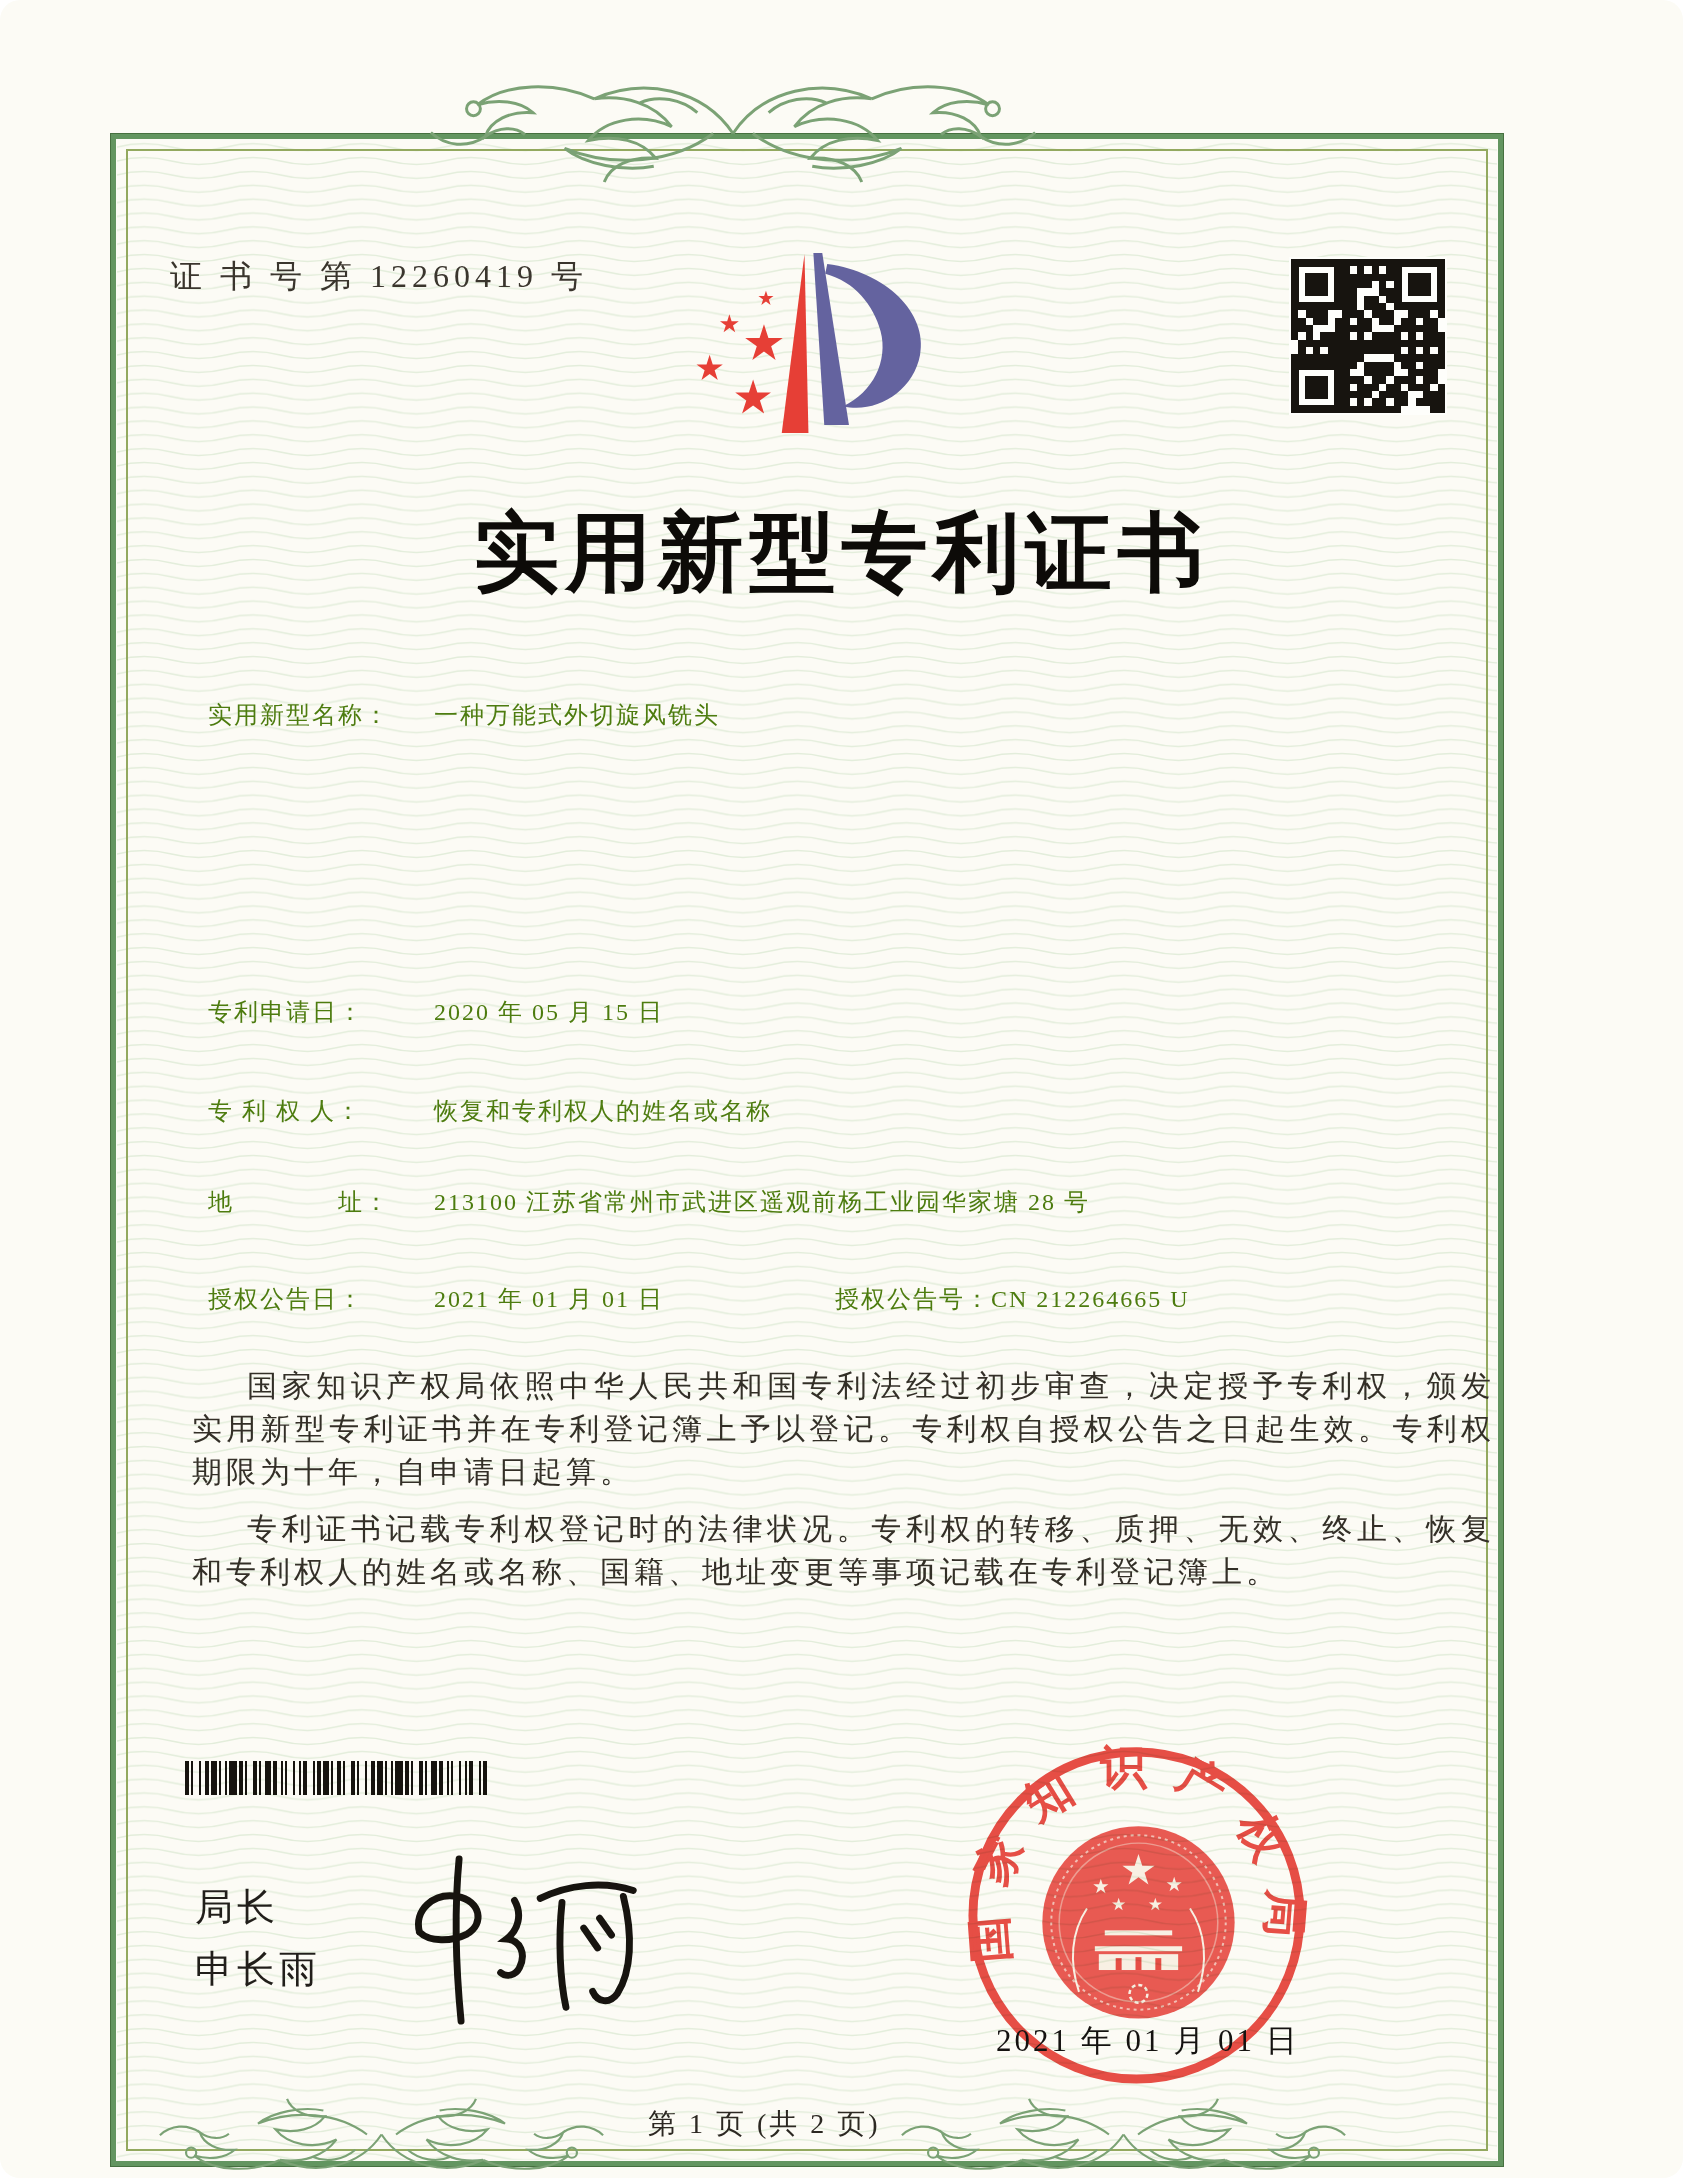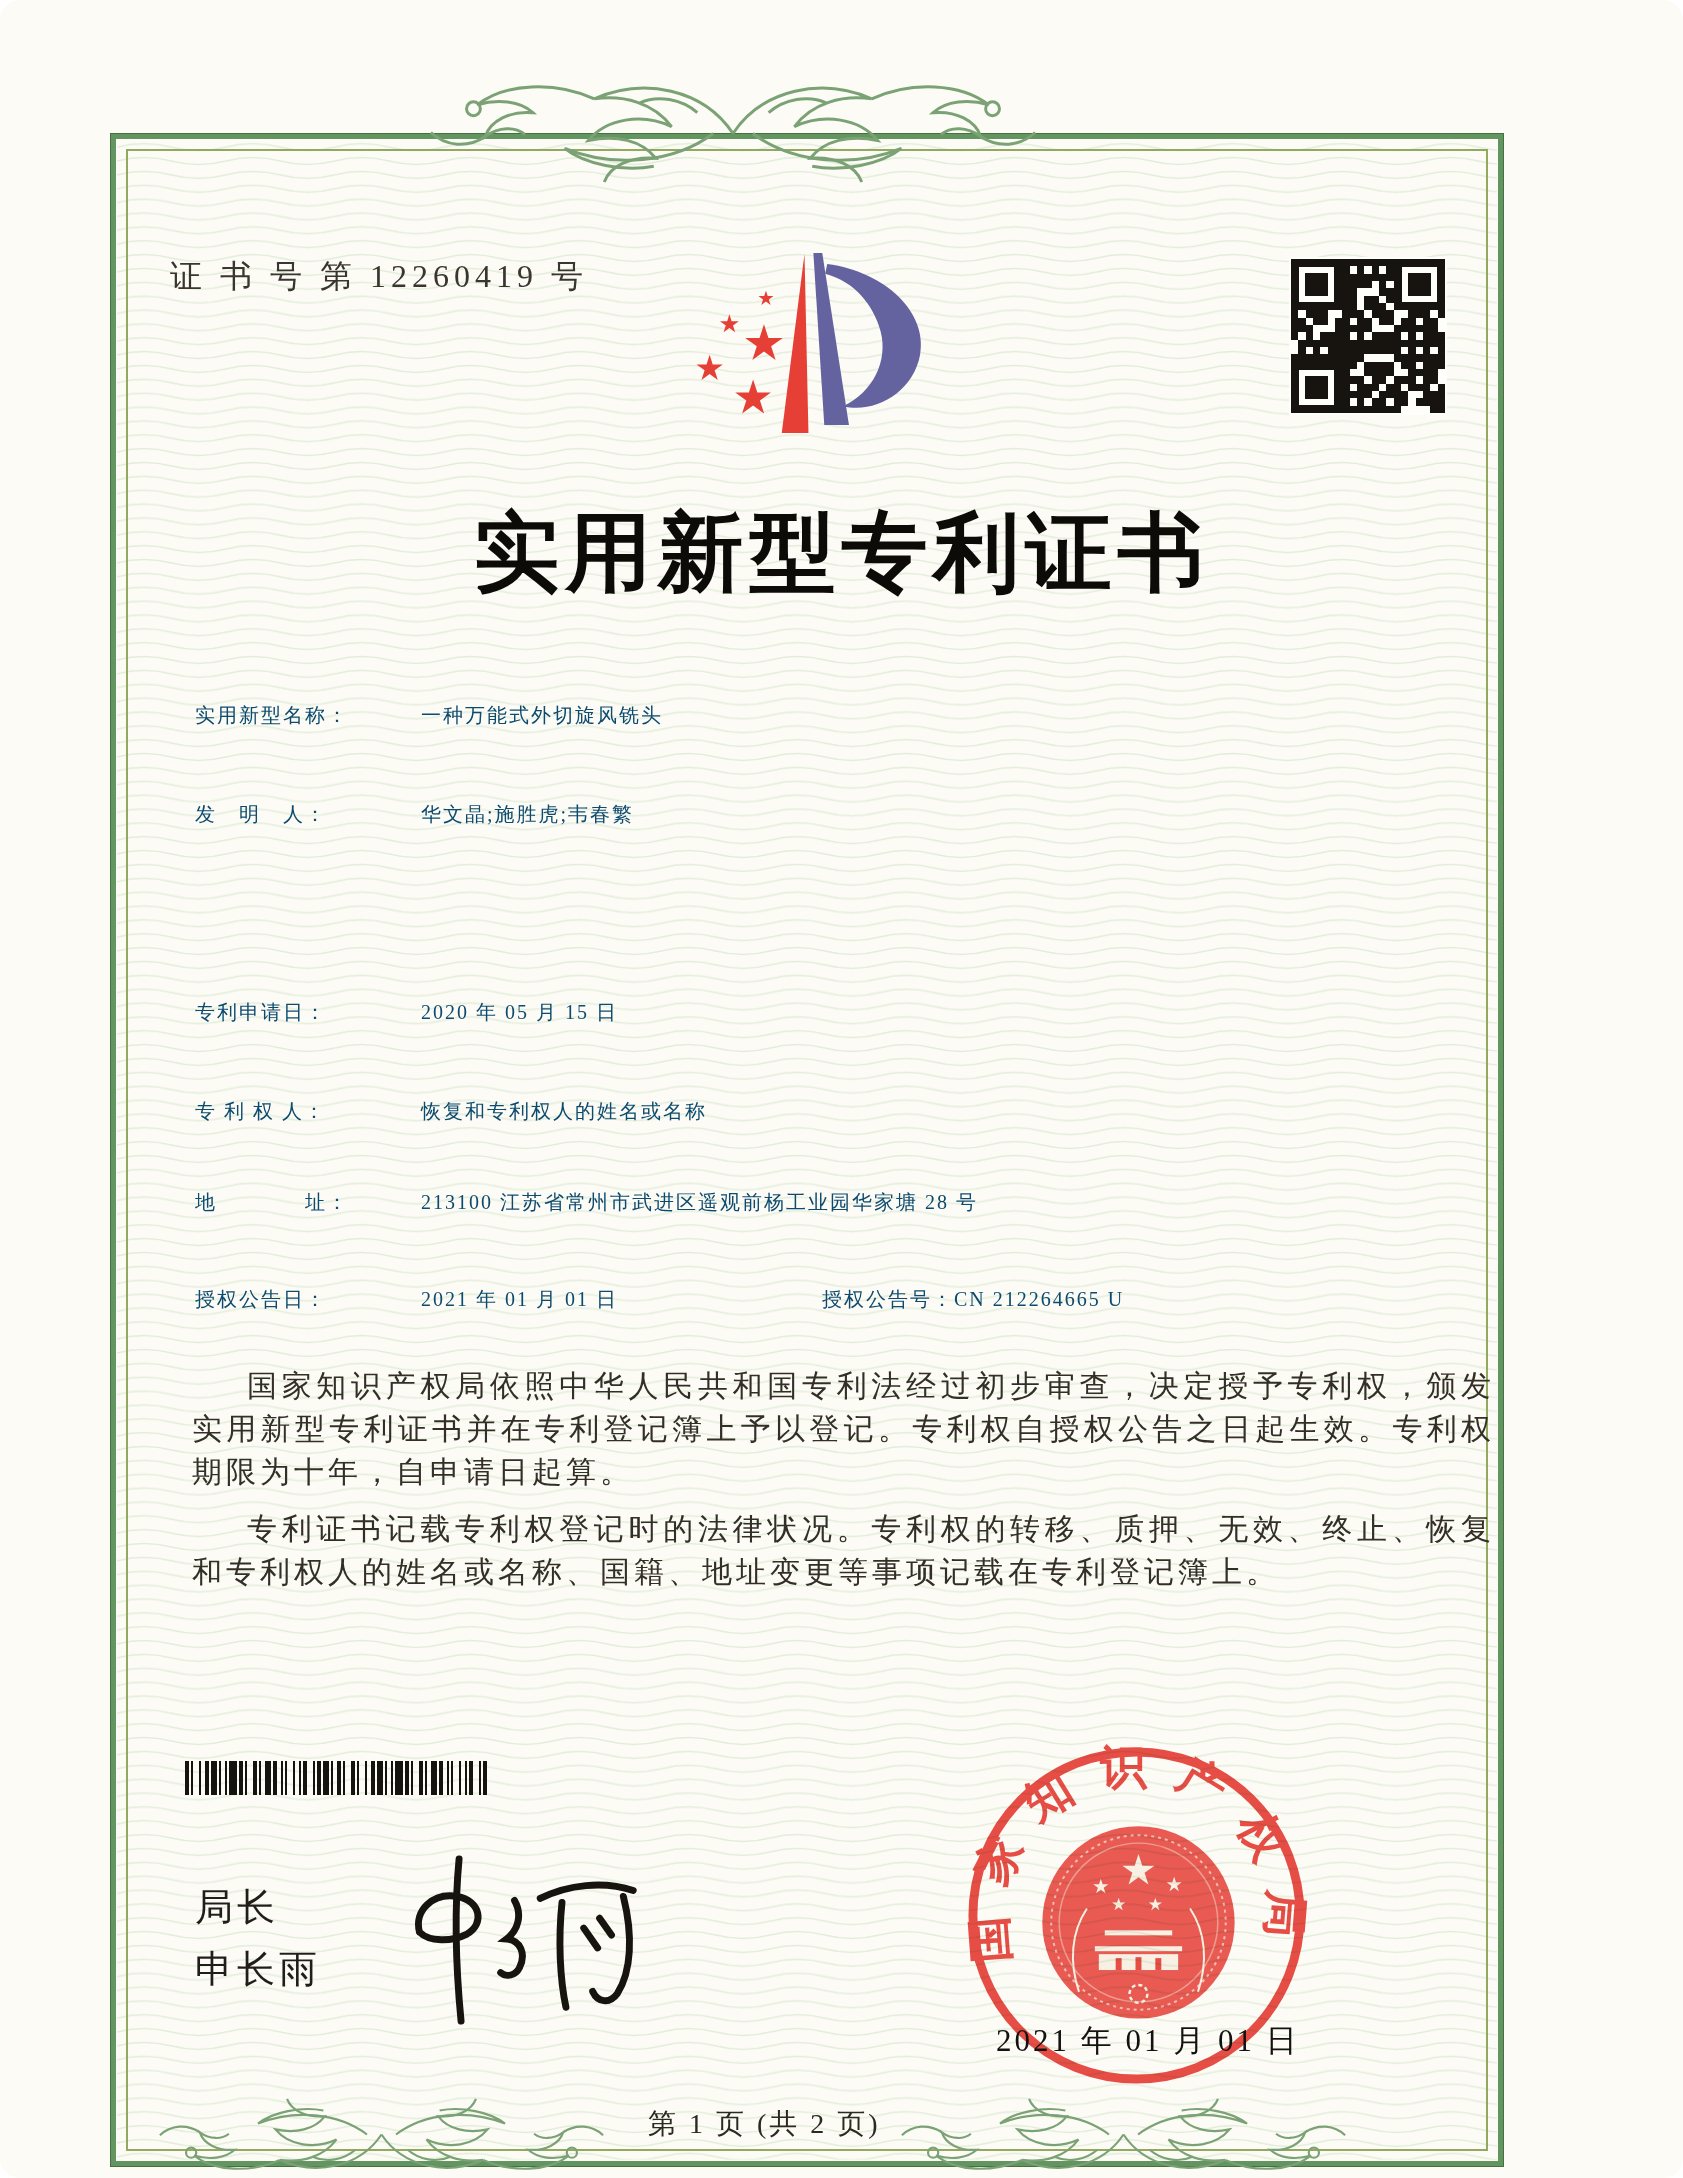--- a/index.html
+++ b/index.html
@@ -21,22 +21,22 @@
   .qr-modules{position:absolute;inset:2px;display:grid;
     grid-template-columns:repeat(21,1fr);grid-template-rows:repeat(21,1fr);}
   .qr-modules .on{background:#17140f;}
   .qr-finder{position:absolute;width:51px;height:51px;border:8px solid #17140f;
     box-sizing:border-box;background:#fefefb;}
   .qr-finder::after{content:"";position:absolute;inset:6px;background:#17140f;}
   .f-tl{left:2px;top:2px}.f-tr{right:2px;top:2px}.f-bl{left:2px;bottom:2px}
   .title{position:absolute;left:0;right:0;top:495px;text-align:center;
     font-size:86px;font-weight:bold;letter-spacing:6px;color:#0d0b08;z-index:3;}
   
-  .field-row{position:absolute;left:195px;font-size:20px;letter-spacing:2px;
-    white-space:nowrap;color:#0c4a6e;z-index:3;line-height:40px;}
+  .field-row{position:absolute;left:208px;font-size:24px;letter-spacing:2px;
+    white-space:nowrap;color:#4d7c0f;z-index:3;line-height:40px;}
   .flabel{display:inline-block;width:226px;}
   .r1{top:695px}.r2{top:794px}.r3{top:893px}.r4{top:992px}.r5{top:1091px}.r6{top:1182px}.r7{top:1279px}
   .pair2{position:absolute;left:627px;top:0;white-space:nowrap;}
   
   .body-text{position:absolute;left:180px;top:1352px;width:1327px;font-size:30px;
     letter-spacing:4px;line-height:43px;text-align:justify;color:#332f27;z-index:3;}
   .body-text p{margin:12px;text-indent:55px;}
   .body-text p + p{margin-top:14px;}
   
   .barcode{position:absolute;left:185px;top:1761px;width:304px;height:34px;display:flex;
@@ -566,23 +566,20 @@
       </div>
     <div class="qr-finder f-tl"></div>
     <div class="qr-finder f-tr"></div>
     <div class="qr-finder f-bl"></div>
   </div>
 
   <div class="title">实用新型专利证书</div>
 
   <div class="field-row r1">
     <span class="flabel">实用新型名称：</span><span>一种万能式外切旋风铣头</span>
-  </div>
-  <div class="field-row r2">
-    <span class="flabel">发　明　人：</span><span>华文晶;施胜虎;韦春繁</span>
   </div>
   <div class="field-row r4">
     <span class="flabel">专利申请日：</span><span>2020 年 05 月 15 日</span>
   </div>
   <div class="field-row r5">
     <span class="flabel">专 利 权 人：</span><span>恢复和专利权人的姓名或名称</span>
   </div>
   <div class="field-row r6">
     <span class="flabel">地　　　　址：</span><span>213100 江苏省常州市武进区遥观前杨工业园华家塘 28 号</span>
   </div>

